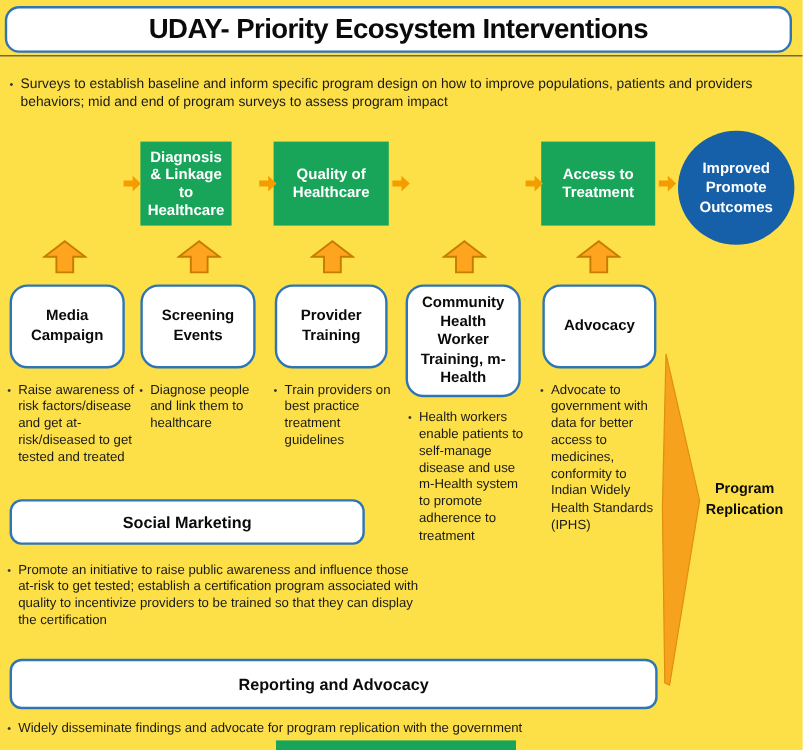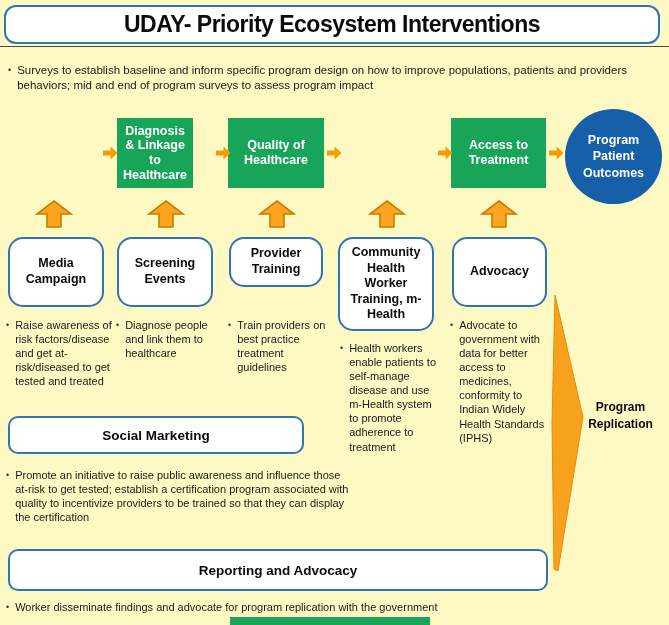--- a/index.html
+++ b/index.html
@@ -1,16 +1,16 @@
 <!DOCTYPE html>
 <html><head>
 <meta charset="utf-8">
 <style>
   html,body{margin:0;padding:0;background:#fff;}
-  .frame{position:relative;width:669px;height:625px;background:#fef9c3;
+  .frame{position:relative;width:669px;height:625px;background:#fde047;
          font-family:"Liberation Sans",sans-serif;color:#111;overflow:hidden;}
 
   .title-box{position:absolute;left:4px;top:5px;width:652px;height:35px;
              border:2.5px solid #2e75b6;border-radius:12px;background:#fff;
              display:flex;align-items:center;justify-content:center;}
   .title-box span{font-size:23px;font-weight:bold;letter-spacing:-0.5px;color:#0b0b0b;}
   .title-rule{position:absolute;left:0;top:46px;width:669px;height:0;
               border-top:1.5px solid #4a4a4a;}
 
   .note{position:absolute;display:flex;gap:6px;font-size:11.5px;line-height:1.28;color:#1a1a1a;}
@@ -75,21 +75,21 @@
       <path d="M2 5.5 H9.5 V1.5 L16.5 8 L9.5 14.5 V10.5 H2 Z" fill="#f59c00"></path>
     </svg>
   <svg class="flow-arrow" style="left:436px;" viewBox="0 0 18 16">
       <path d="M2 5.5 H9.5 V1.5 L16.5 8 L9.5 14.5 V10.5 H2 Z" fill="#f59c00"></path>
     </svg>
   <svg class="flow-arrow" style="left:547px;" viewBox="0 0 18 16">
       <path d="M2 5.5 H9.5 V1.5 L16.5 8 L9.5 14.5 V10.5 H2 Z" fill="#f59c00"></path>
     </svg>
 
   <div class="circle">
-    <span>Program Patient Outcomes</span>
+    <span>Improved Promote Outcomes</span>
   </div>
 
   <svg class="up-arrow" style="left:35px;" viewBox="0 0 38 30">
       <path d="M19 2 L36 15 H26 V28 H12 V15 H2 Z" fill="#ffa41f" stroke="#c77c00" stroke-width="1.6"></path>
     </svg>
   <svg class="up-arrow" style="left:147px;" viewBox="0 0 38 30">
       <path d="M19 2 L36 15 H26 V28 H12 V15 H2 Z" fill="#ffa41f" stroke="#c77c00" stroke-width="1.6"></path>
     </svg>
   <svg class="up-arrow" style="left:258px;" viewBox="0 0 38 30">
       <path d="M19 2 L36 15 H26 V28 H12 V15 H2 Z" fill="#ffa41f" stroke="#c77c00" stroke-width="1.6"></path>
@@ -100,21 +100,21 @@
   <svg class="up-arrow" style="left:480px;" viewBox="0 0 38 30">
       <path d="M19 2 L36 15 H26 V28 H12 V15 H2 Z" fill="#ffa41f" stroke="#c77c00" stroke-width="1.6"></path>
     </svg>
 
   <div class="ibox" style="left:8px;width:96px;height:70px;">
       <span>Media Campaign</span>
     </div>
   <div class="ibox" style="left:117px;width:96px;height:70px;">
       <span>Screening Events</span>
     </div>
-  <div class="ibox" style="left:229px;width:94px;height:50px;">
+  <div class="ibox" style="left:229px;width:94px;height:70px;">
       <span>Provider Training</span>
     </div>
   <div class="ibox" style="left:338px;width:96px;height:94px;">
       <span>Community Health Worker Training, m-Health</span>
     </div>
   <div class="ibox" style="left:452px;width:95px;height:70px;">
       <span>Advocacy</span>
     </div>
 
   <div class="note" style="left:6px;top:318px;width:112px;font-size:11px;">
@@ -144,21 +144,21 @@
   <div class="note" style="left:6px;top:468px;width:348px;font-size:11px;">
     <span class="bullet">•</span>
     <span>Promote an initiative to raise public awareness and influence those at-risk to get tested; establish a certification program associated with quality to incentivize providers to be trained so that they can display the certification</span>
   </div>
 
   <div class="wide-box" style="left:8px;top:549px;width:540px;height:42px;">
     <span>Reporting and Advocacy</span>
   </div>
   <div class="note" style="left:6px;top:600px;width:620px;font-size:11px;">
     <span class="bullet">•</span>
-    <span>Worker disseminate findings and advocate for program replication with the government</span>
+    <span>Widely disseminate findings and advocate for program replication with the government</span>
   </div>
 
   <svg class="big-arrow" viewBox="0 0 38 280">
     <polygon points="8,2 36,124 11,278 7,276 5,130" fill="#f7a21c" stroke="#e08e10" stroke-width="1"></polygon>
   </svg>
   <div class="prog-rep">Program Replication</div>
 
   <div class="bottom-strip"></div>
 
 </div>

